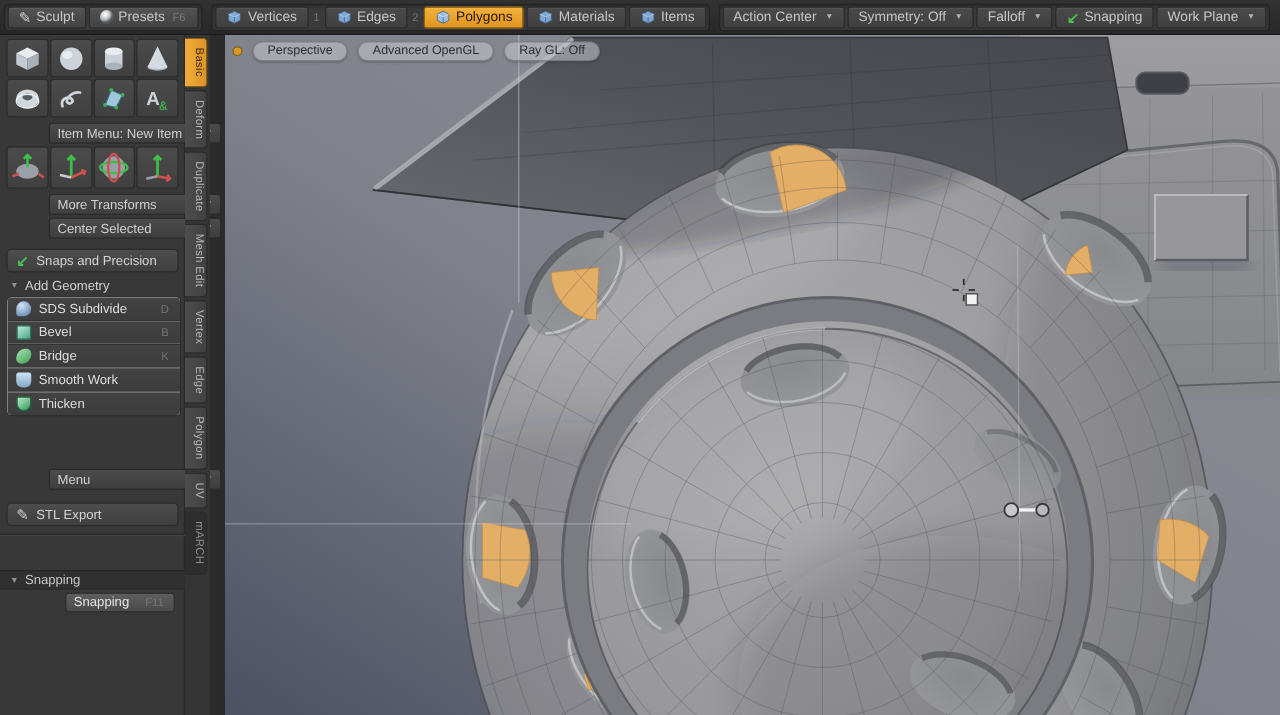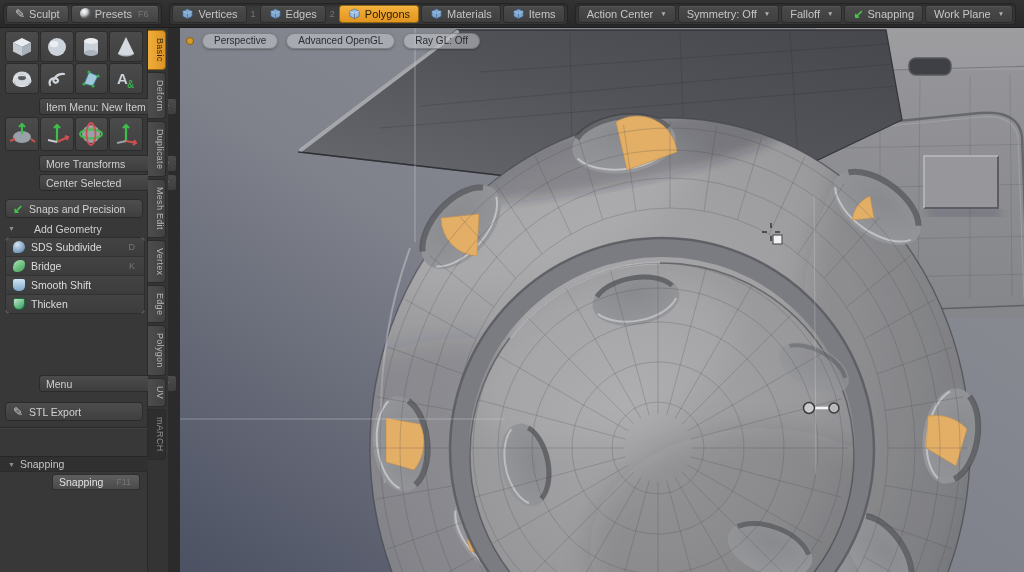--- a/index.html
+++ b/index.html
@@ -32,21 +32,21 @@
   .drop{position:absolute;left:5px;height:17px;width:138px;box-sizing:border-box;display:flex;align-items:center;
         background:linear-gradient(#4b4b4b,#3e3e3e);border:1px solid #2b2b2b;border-radius:3px;color:#cfcfcf;
         font-size:10.5px;padding:0 6px;margin-left:34px;}
   .drop .dd{margin-left:auto;}
   .xformrow{position:absolute;left:5px;top:89px;width:138px;display:grid;grid-template-columns:repeat(4,1fr);gap:1px;}
   .xf{height:34px;background:linear-gradient(#4b4b4b,#404040);border:1px solid #2c2c2c;border-radius:3px;
       display:flex;align-items:center;justify-content:center;padding:0;}
   .bigbtn{position:absolute;left:5px;width:138px;height:19px;box-sizing:border-box;display:flex;align-items:center;gap:6px;
           background:linear-gradient(#4d4d4d,#3f3f3f);border:1px solid #2b2b2b;border-radius:4px;color:#d2d2d2;
           font-size:10.5px;padding:0 7px;}
-  .sechdr{position:absolute;left:0;width:148px;height:15px;display:flex;align-items:center;gap:19px;color:#cfcfcf;
+  .sechdr{position:absolute;left:0;width:148px;height:15px;display:flex;align-items:center;gap:5px;color:#cfcfcf;
           font-size:10.5px;padding-left:8px;box-sizing:border-box;}
   .tri{font-size:7px;color:#8f8f8f;}
   .toolpanel{position:absolute;left:5px;top:209px;width:138px;background:#ffffff;border:1px solid #2e2e2e;border-radius:4px;overflow:hidden;}
   .toolrow{height:18px;display:flex;align-items:center;gap:6px;padding:0 7px;border-bottom:1px solid #323232;
            background:linear-gradient(#434343,#3c3c3c);color:#dddddd;font-size:10.5px;}
   .toolrow:last-child{border-bottom:none;}
   .toolrow .hint{margin-left:auto;}
   .ticon{width:12px;height:12px;flex:0 0 12px;}
   .ic-sds{background:radial-gradient(circle at 35% 30%,#d4e4f2,#6f93b8 75%);border-radius:50% 50% 50% 20%;}
   .ic-cube{background:linear-gradient(145deg,#c2ead9,#45a788);border-radius:2px;border:1px solid #2e6f58;box-sizing:border-box;}
@@ -275,27 +275,32 @@
       <span>Add Geometry</span>
     </div>
 
     <div class="toolpanel">
       <div class="toolrow">
         <span class="ticon ic-sds"></span>
         <span>SDS Subdivide</span>
         <span class="hint">D</span>
       </div>
       <div class="toolrow">
+        <span class="ticon ic-cube"></span>
+        <span>Bevel</span>
+        <span class="hint">B</span>
+      </div>
+      <div class="toolrow">
         <span class="ticon ic-bridge"></span>
         <span>Bridge</span>
         <span class="hint">K</span>
       </div>
       <div class="toolrow">
         <span class="ticon ic-smooth"></span>
-        <span>Smooth Shift</span>
+        <span>Smooth Work</span>
         <span class="hint"></span>
       </div>
       <div class="toolrow">
         <span class="ticon ic-thicken"></span>
         <span>Thicken</span>
         <span class="hint"></span>
       </div>
     </div>
 
     <div class="drop" style="top:347px">

